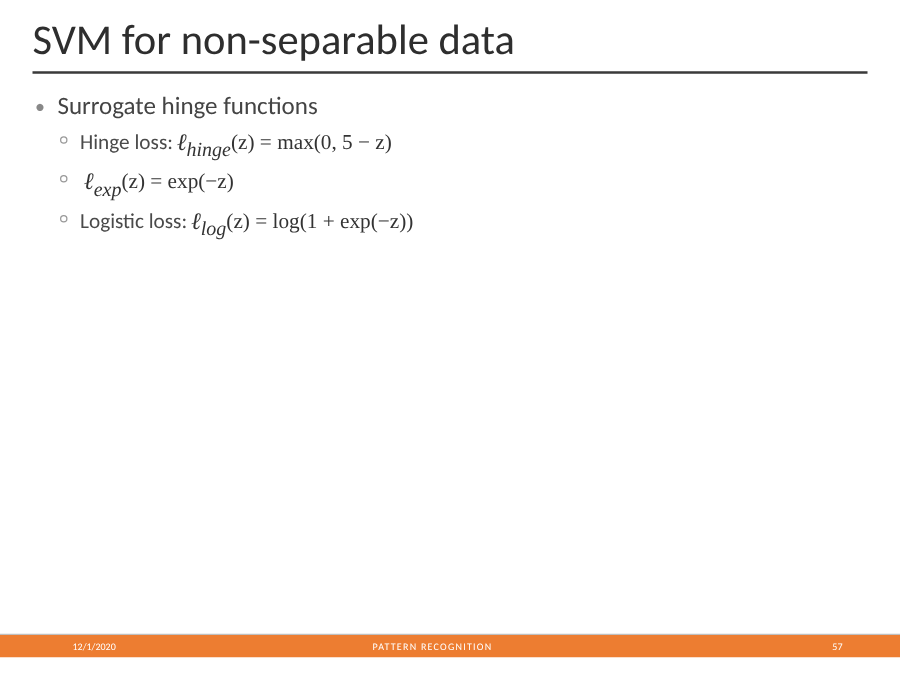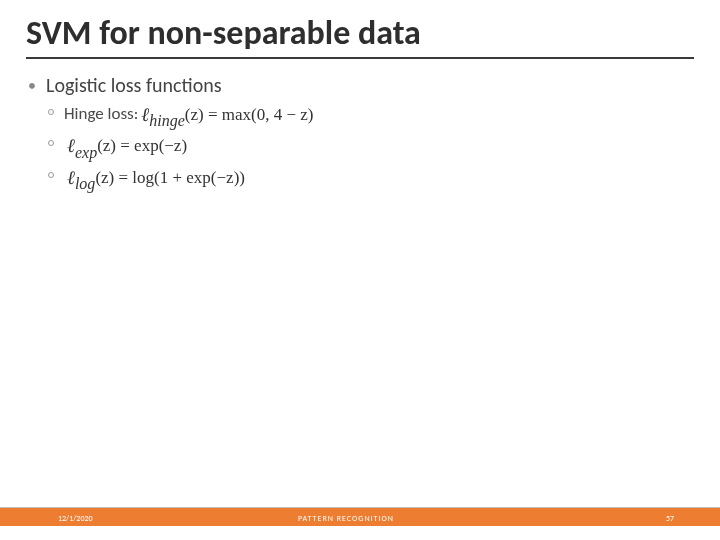--- a/index.html
+++ b/index.html
@@ -16,21 +16,21 @@
       overflow: hidden;
     }
     .slide {
       width: 720px;
       height: 540px;
       position: relative;
       padding: 12px 26px 0 26px;
     }
     .title {
       font-size: 34px;
-      font-weight: 700;
+      font-weight: 400;
       color: #2e2e2e;
       letter-spacing: 0px;
       margin-bottom: 4px;
       font-family: 'Segoe UI Light', 'Segoe UI', Calibri, Arial, sans-serif;
     }
     .title-underline {
       height: 2px;
       background: #3a3a3a;
       margin-bottom: 14px;
       width: 668px;
@@ -149,41 +149,42 @@
 </head>
 <body>
 
 <div class="slide">
   <div class="title">SVM for non-separable data</div>
   <div class="title-underline"></div>
 
   <div class="content">
     <div class="main-bullet">
       <span class="dot">•</span>
-      <span>Logistic loss functions</span>
+      <span>Surrogate hinge functions</span>
     </div>
 
     <div class="sub-bullets">
       <div class="sub-bullet">
         <span class="ring"></span>
         <span class="label">Hinge loss:</span>
         <span class="formula">
-          <span class="script-l">ℓ</span><sub>hinge</sub><span>(z) = max(0, 4 − z)</span>
+          <span class="script-l">ℓ</span><sub>hinge</sub><span>(z) = max(0, 5 − z)</span>
         </span>
       </div>
 
       <div class="sub-bullet">
         <span class="ring"></span>
         <span class="formula">
           <span class="script-l">ℓ</span><sub>exp</sub><span>(z) = exp(−z)</span>
         </span>
       </div>
 
       <div class="sub-bullet">
         <span class="ring"></span>
+        <span class="label">Logistic loss:</span>
         <span class="formula">
           <span class="script-l">ℓ</span><sub>log</sub><span>(z) = log(1 + exp(−z))</span>
         </span>
       </div>
     </div>
   </div>
 
   <div class="footer-line-top"></div>
   <div class="footer-orange"></div>
   <div class="footer-date">12/1/2020</div>

